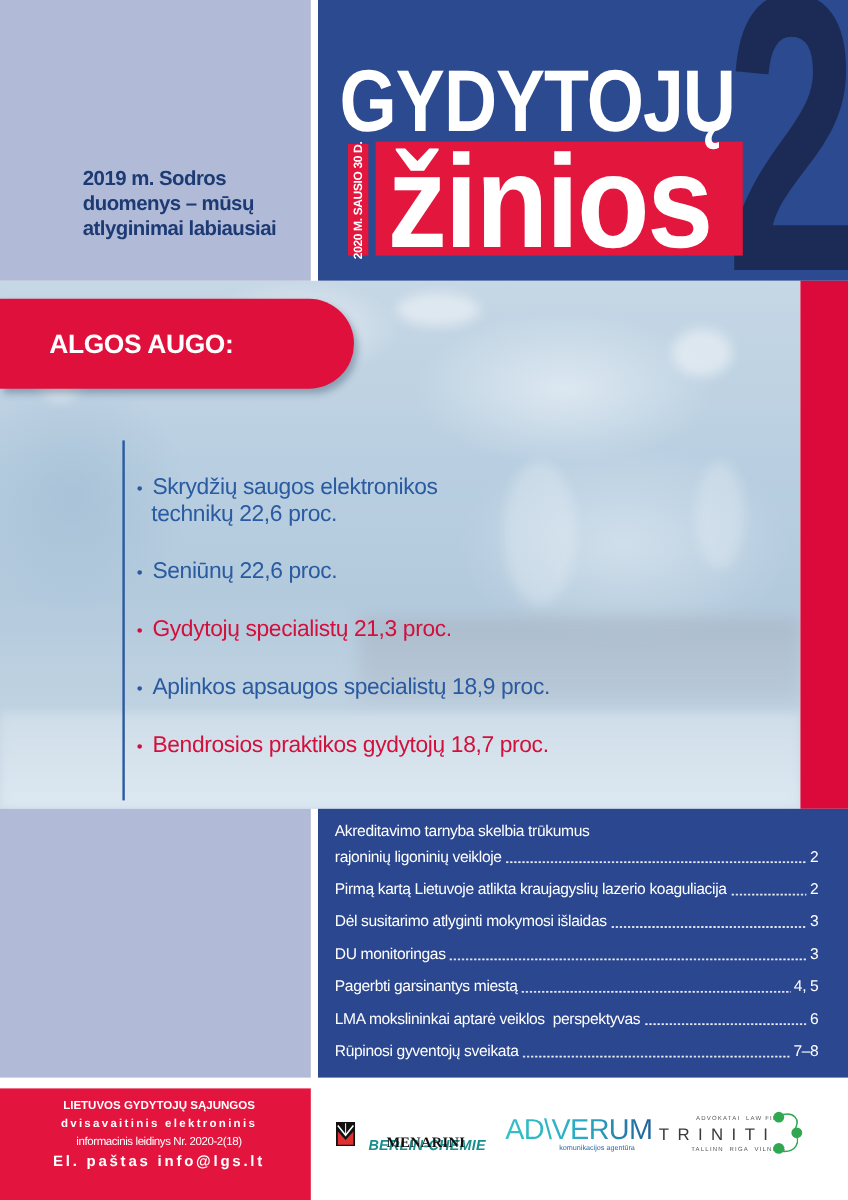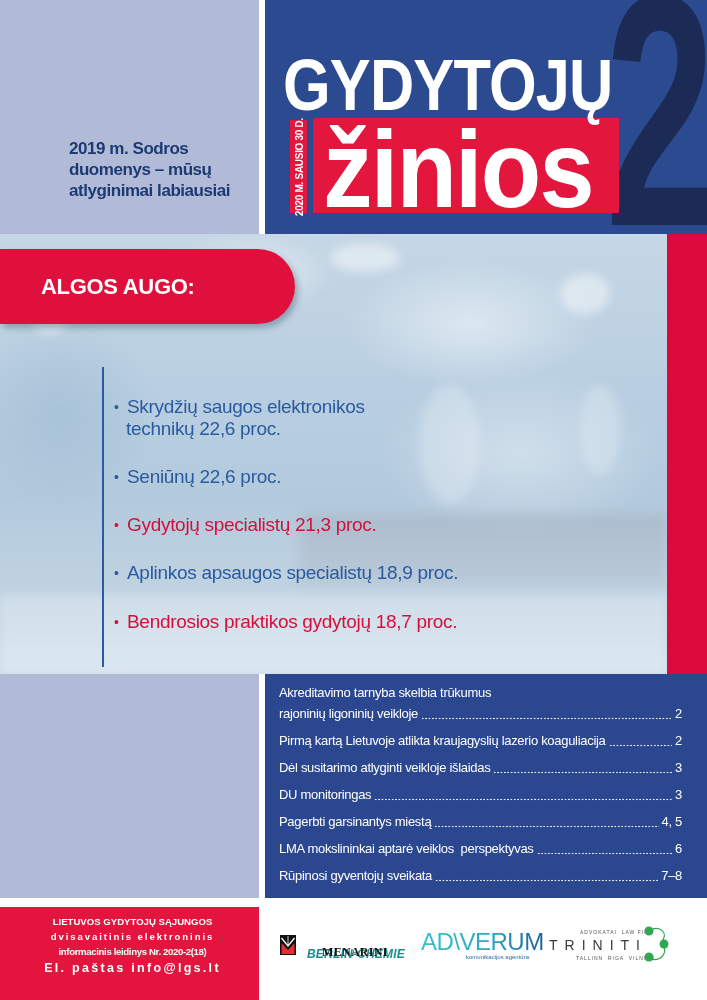--- a/index.html
+++ b/index.html
@@ -140,21 +140,21 @@
   </div>
   <div class="toc-entry">
     <div class="toc-row">
       <span>Pirmą kartą Lietuvoje atlikta kraujagyslių lazerio koaguliacija</span>
       <span class="leader"></span>
       <span>2</span>
     </div>
   </div>
   <div class="toc-entry">
     <div class="toc-row">
-      <span>Dėl susitarimo atlyginti veikloje išlaidas</span>
+      <span>Dėl susitarimo atlyginti mokymosi išlaidas</span>
       <span class="leader"></span>
       <span>3</span>
     </div>
   </div>
   <div class="toc-entry">
     <div class="toc-row">
       <span>DU monitoringas</span>
       <span class="leader"></span>
       <span>3</span>
     </div>
@@ -178,21 +178,21 @@
       <span>Rūpinosi gyventojų sveikata</span>
       <span class="leader"></span>
       <span>7–8</span>
     </div>
   </div>
 </div>
 
 <div class="abs footer-red"></div>
 <div class="f-line f1" style="color:#fff;font-weight:bold;">LIETUVOS GYDYTOJŲ SĄJUNGOS</div>
 <div class="f-line f2" style="color:#fff;font-weight:bold;">dvisavaitinis elektroninis</div>
-<div class="f-line f3" style="color:#fff;font-weight:bold;">informacinis leidinys Nr. 2020-2(18)</div>
+<div class="f-line f3" style="color:#fff;font-weight:normal;">informacinis leidinys Nr. 2020-2(18)</div>
 <div class="f-line f4" style="color:#fff;font-weight:bold;">
   <span>El. paštas</span>
   <a>info@lgs.lt</a>
 </div>
 
 <div>
   <svg class="abs bc-icon" viewBox="0 0 16 20">
     <rect x="0" y="0" width="16" height="20" fill="#111"></rect>
     <polygon points="1.5,19 1.5,8 8,15 14.5,8 14.5,19" fill="#e03030"></polygon>
     <polyline points="1.5,3 8,11 14.5,3" fill="none" stroke="#fff" stroke-width="1.3"></polyline>

